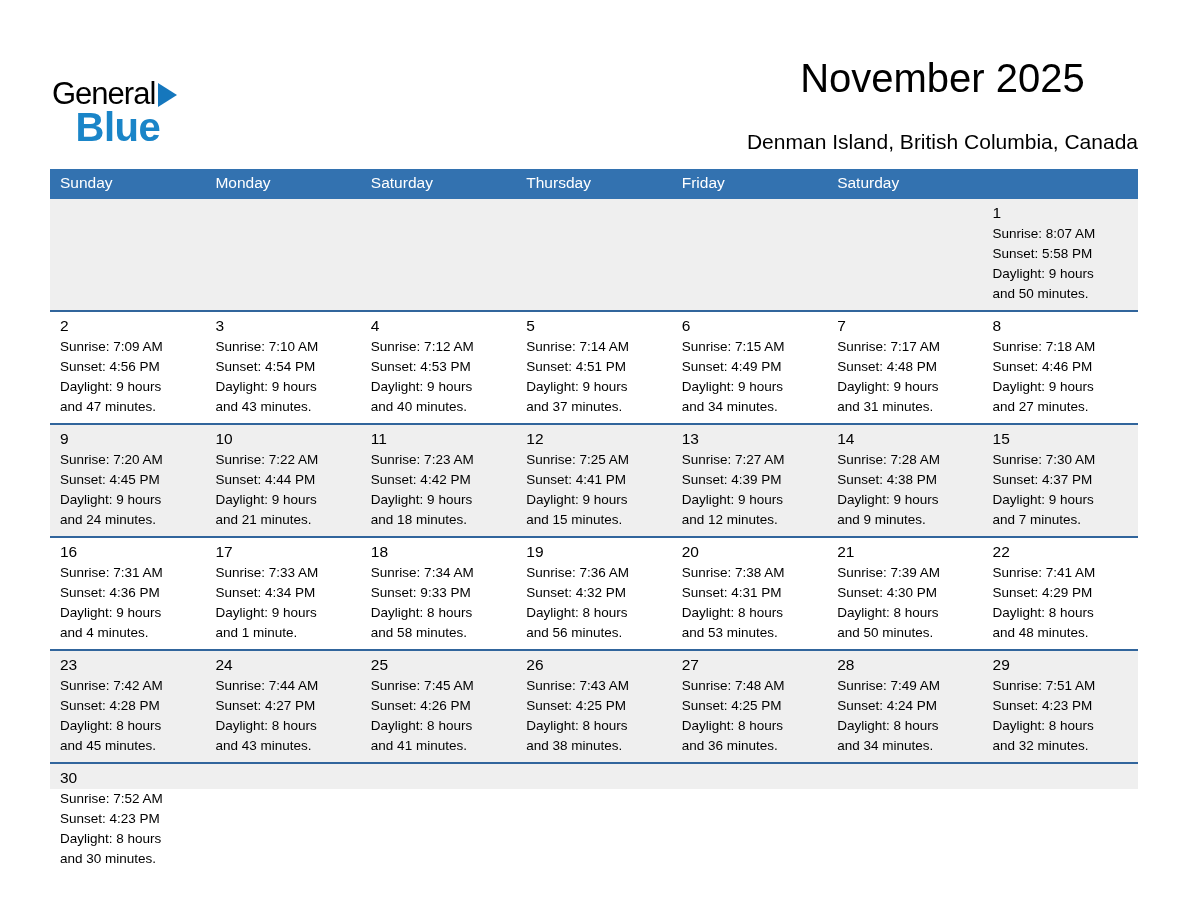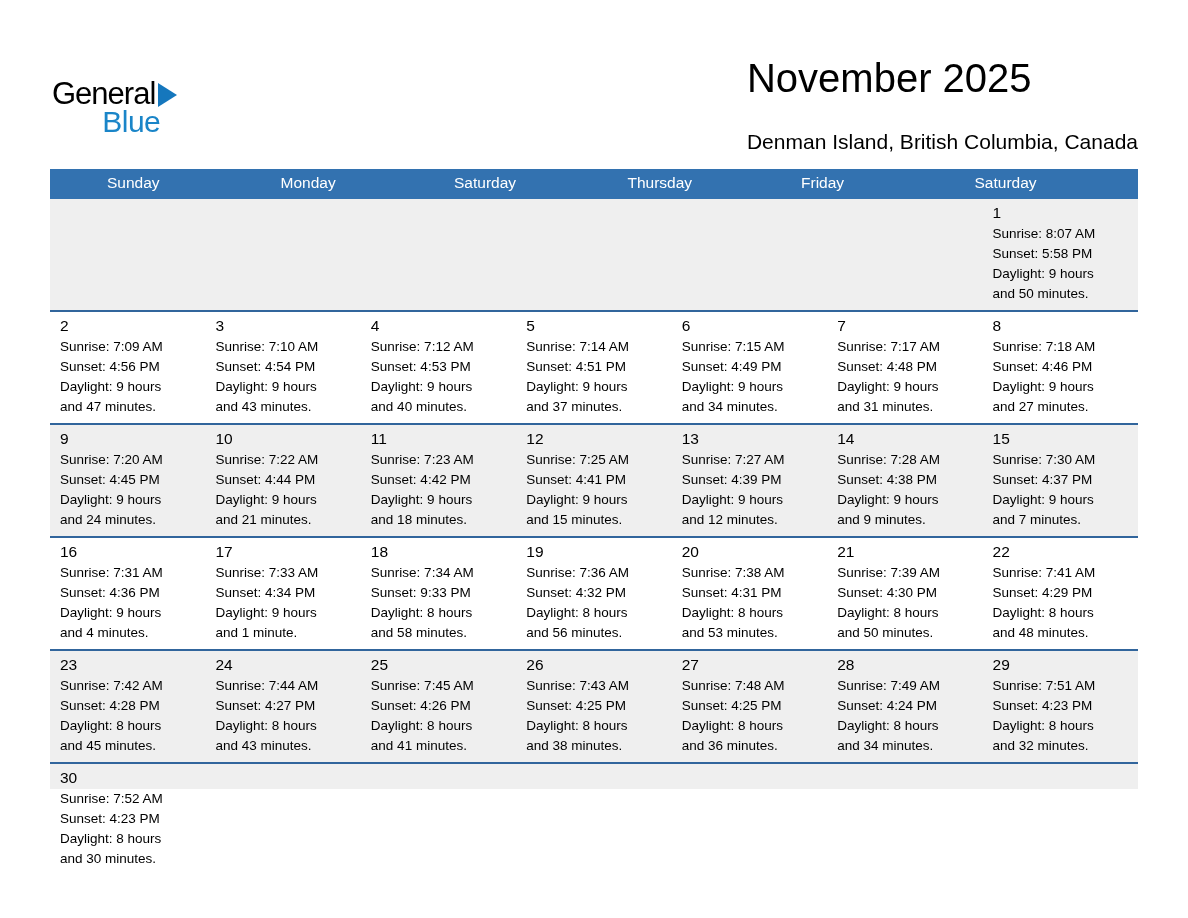--- a/index.html
+++ b/index.html
@@ -22,27 +22,27 @@
   }
   .logo{ margin-top:20px; }
   .logo-row1{ display:flex; align-items:center; }
   .logo-general{ font-size:31px; font-weight:400; letter-spacing:-1px; color:#000; }
   .logo-tri{
     width:0; height:0; margin-left:3px; margin-top:2px;
     border-top:12px solid transparent; border-bottom:12px solid transparent;
     border-left:19px solid var(--logo-tri);
   }
   .logo-row2{ text-align:right; padding-right:17px; margin-top:-7px; }
-  .logo-blue{ font-size:30px; font-weight:400; letter-spacing:-0.5px; color:var(--logo-blue); }
-  .titles{ text-align:left; }
+  .logo-blue{ font-size:40px; font-weight:700; letter-spacing:-0.5px; color:var(--logo-blue); }
+  .titles{ text-align:center; }
   .month-title{ font-size:40px; line-height:44px; font-weight:400; }
   .location{ font-size:21px; margin-top:30px; font-weight:400; }
 
   .calendar{ margin:15px 50px 0 50px; }
-  .cal-head{ display:grid; grid-template-columns:repeat(6,1fr); background:var(--header-bar);padding-left:47px; }
+  .cal-head{ display:grid; grid-template-columns:repeat(7,1fr); background:var(--header-bar); }
   .head-cell{ color:#fff; font-size:15.5px; padding:5px 6px 7px 10px; }
 
   .week{ display:grid; grid-template-columns:repeat(7,1fr); min-height:110px; }
   .cal-body .week + .week{ border-top:2px solid var(--separator); }
   .week.shade{ background:var(--shade); }
   .week.plain{ background:#ffffff; }
   .week.strip{ background:linear-gradient(to bottom, var(--shade) 25px, #ffffff 25px); min-height:124px; }
 
   .day{ padding:2px 8px 6px 10px; }
   .num{ font-size:15.5px; line-height:23px; }

